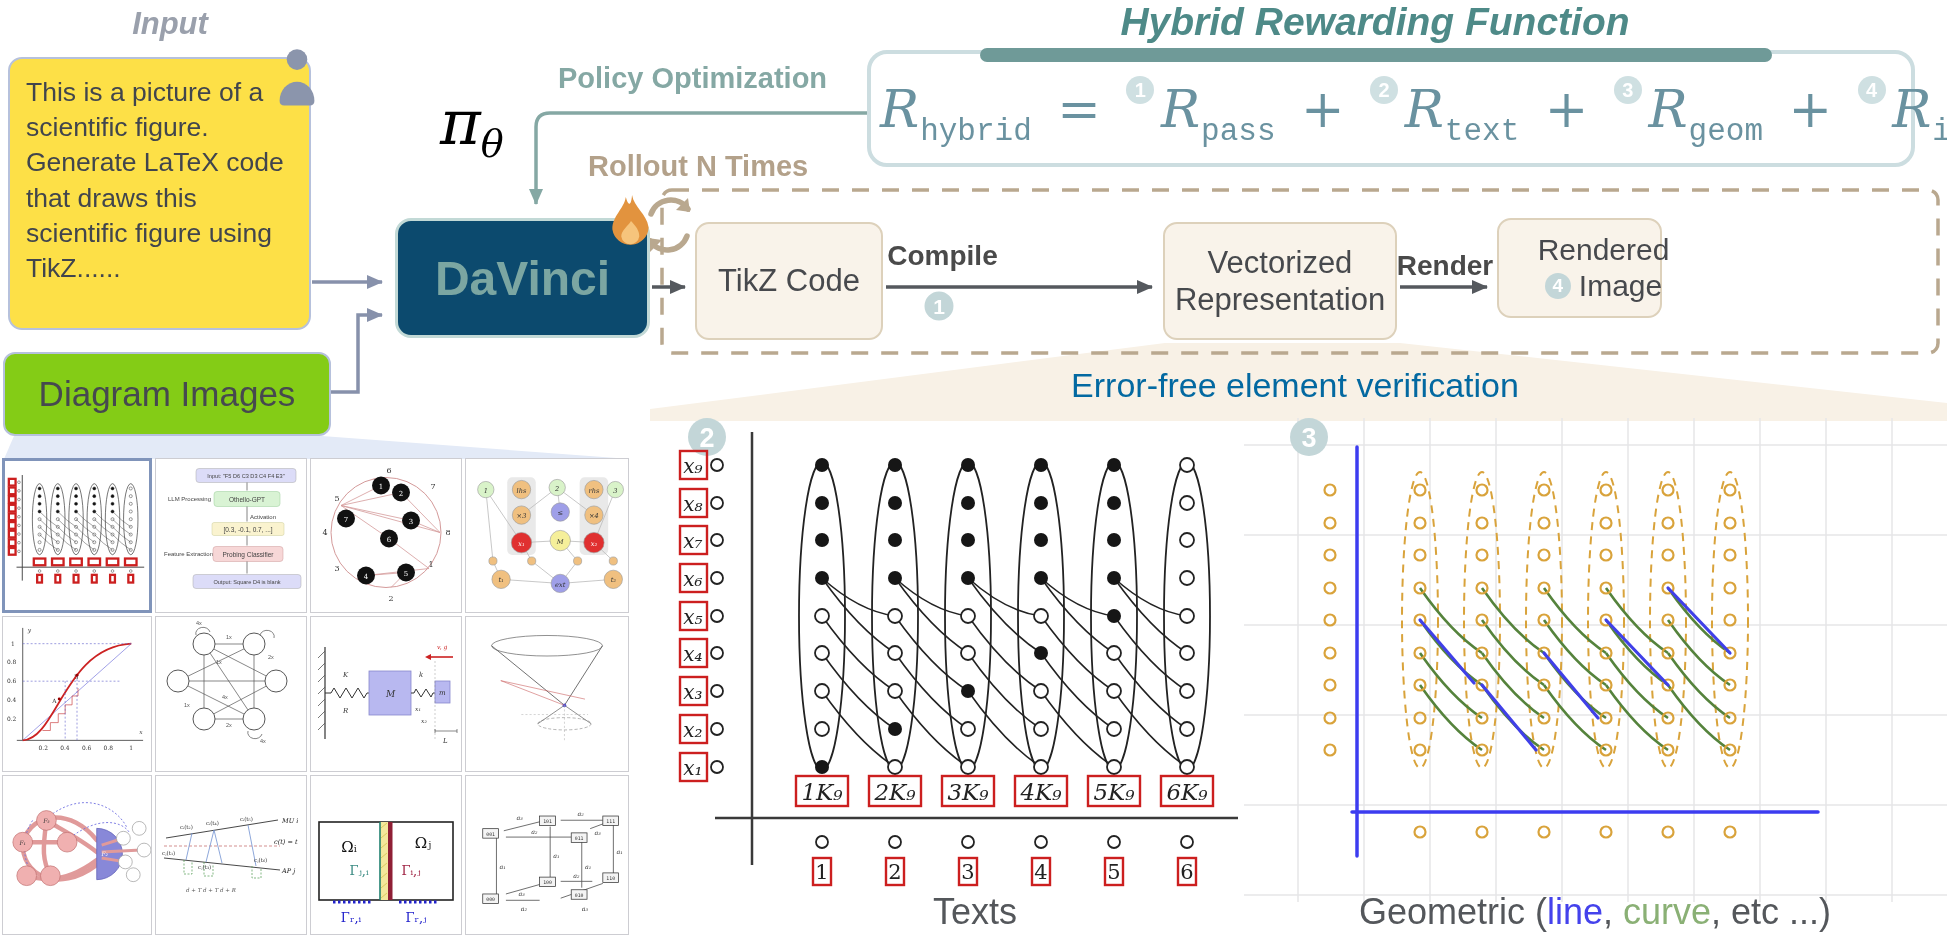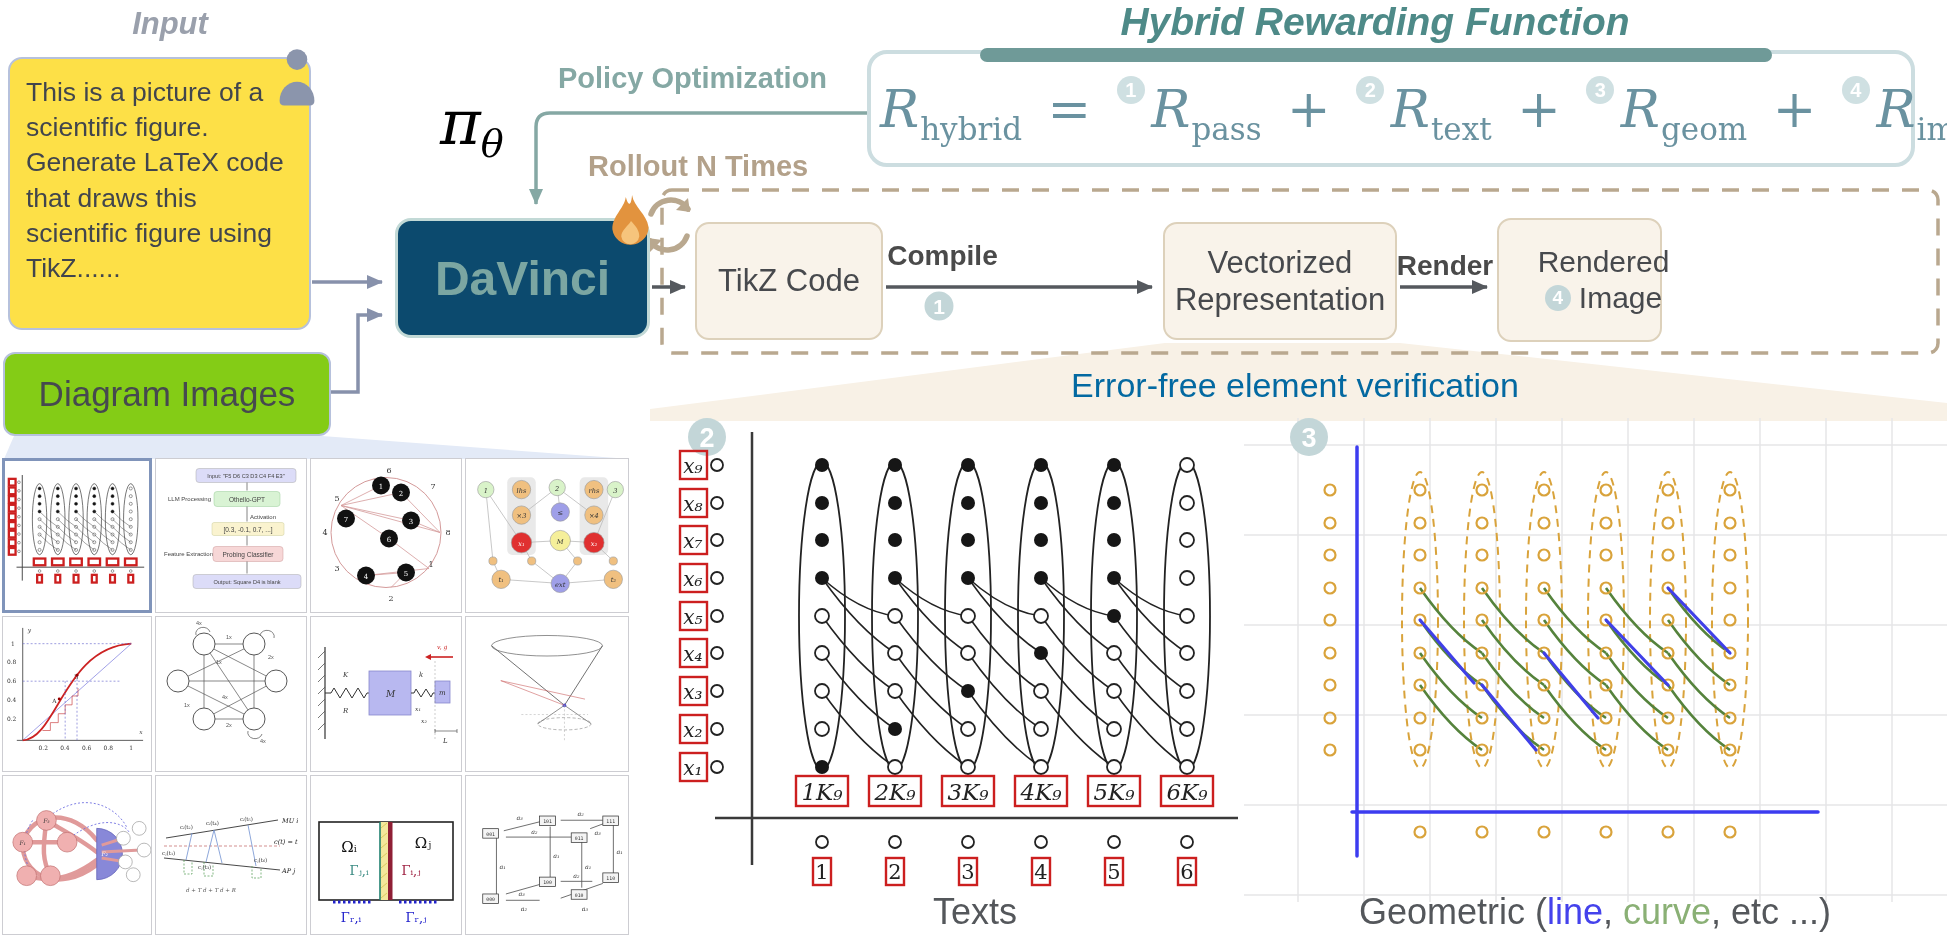--- a/index.html
+++ b/index.html
@@ -35,36 +35,36 @@
            border-radius:16px;display:flex;align-items:center;justify-content:center;
            font-size:48px;font-weight:bold;color:#7ba6a2;}
   .flame{left:605px;top:194px;width:52px;height:58px;z-index:3;}
   .policy-lbl{left:558px;top:62px;width:300px;font-size:29px;font-weight:600;color:#85a8a4;}
   .rollout-lbl{left:588px;top:150px;width:280px;font-size:29px;font-weight:600;color:#b3a18a;}
 
   .pbox{background:#f9f3ea;border:2.5px solid #ddd1bb;border-radius:14px;display:flex;flex-direction:column;
         align-items:center;justify-content:center;color:#47494d;font-size:31px;line-height:1.2;}
   .tikz{left:695px;top:222px;width:188px;height:118px;}
   .vect{left:1163px;top:222px;width:234px;height:118px;}
-  .rend{left:1497px;top:218px;width:165px;height:124px;font-size:30px;padding-left:48px;}
+  .rend{left:1497px;top:218px;width:165px;height:100px;font-size:30px;padding-left:48px;}
   .arrow-lbl{position:absolute;text-align:center;font-size:28px;font-weight:600;color:#4a4a4a;}
   .compile-lbl{left:885px;top:240px;width:115px;}
   .render-lbl{left:1395px;top:238px;width:100px;margin-top:12px;}
   .rline{display:flex;align-items:center;gap:8px;}
   .ibadge{display:inline-flex;width:26px;height:26px;border-radius:50%;background:#c3d6d8;color:#fff;
           font:bold 19px "Liberation Sans",sans-serif;align-items:center;justify-content:center;}
 
   
   .hrf-title{left:955px;top:0px;width:840px;text-align:center;font-size:39px;font-weight:bold;
              font-style:italic;color:#4e8a88;z-index:3;}
   .hrf-bar{left:980px;top:48px;width:792px;height:14px;border-radius:7px;background:#6f9a98;z-index:3;}
   .fbox{left:867px;top:50px;width:1048px;height:117px;background:#fff;border:4px solid #ccdde0;border-radius:20px;}
   .formula{left:880px;top:57px;width:1025px;height:104px;text-align:center;line-height:104px;white-space:nowrap;
            font-family:"DejaVu Serif",serif;font-style:italic;font-size:52px;color:#6a92a0;z-index:3;}
-  .formula .rsub{font-size:31px;font-style:normal;vertical-align:-13px;margin-left:1px;}
+  .formula .rsub{font-size:31px;font-style:normal;vertical-align:-13px;margin-left:1px;font-family:Liberation Mono, monospace;}
   .formula .op{font-style:normal;margin:0 9px;}
   .fbadge{display:inline-block;width:28px;height:28px;border-radius:50%;background:#cfe0e2;color:#fff;
           font:bold 20px "Liberation Sans",sans-serif;font-style:normal;text-align:center;line-height:28px;
           vertical-align:30px;margin-right:-10px;}
 
   
   .errband-lbl{left:1040px;top:366px;width:510px;text-align:center;font-size:34px;color:#0369a1;}
   .cap{position:absolute;font-size:36px;color:#54575b;text-align:center;z-index:2;}
   .cap-texts{left:875px;top:891px;width:200px;}
   .cap-geom{left:1310px;top:891px;width:570px;}

